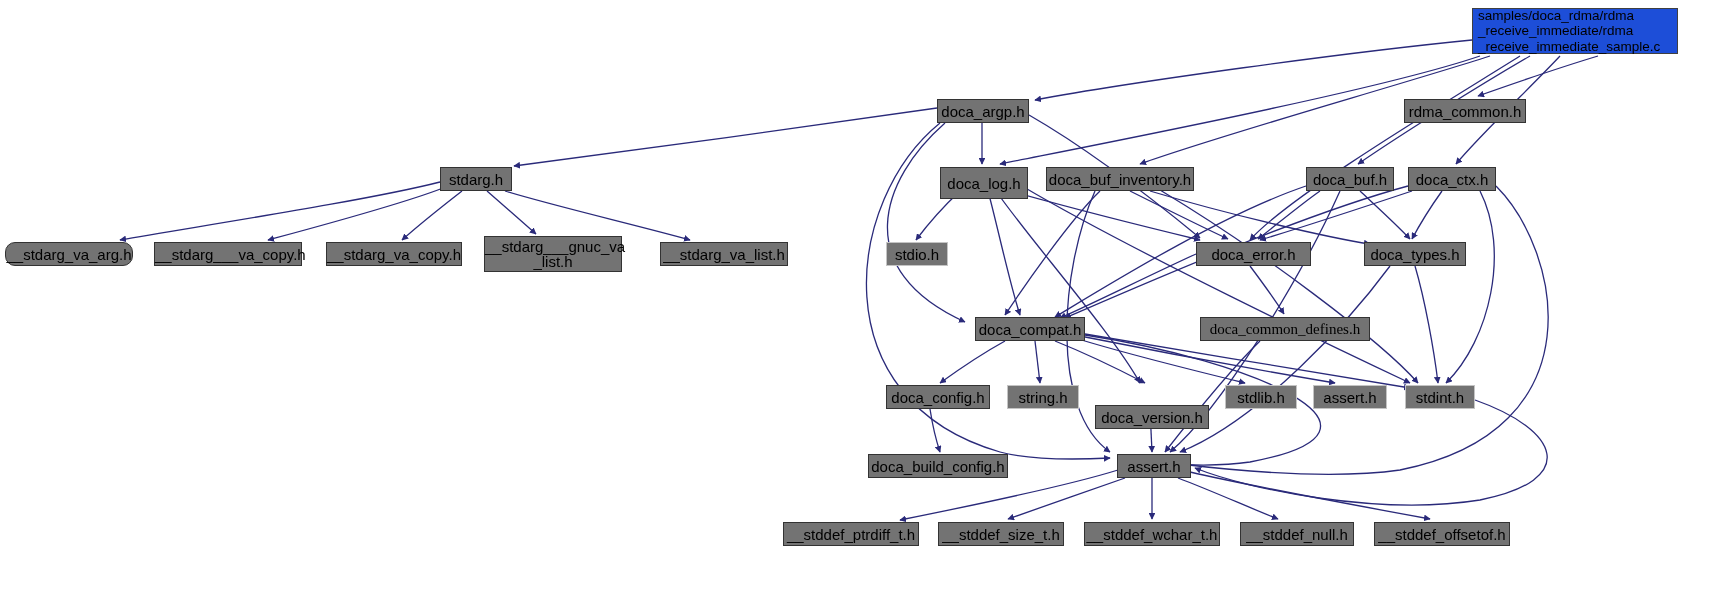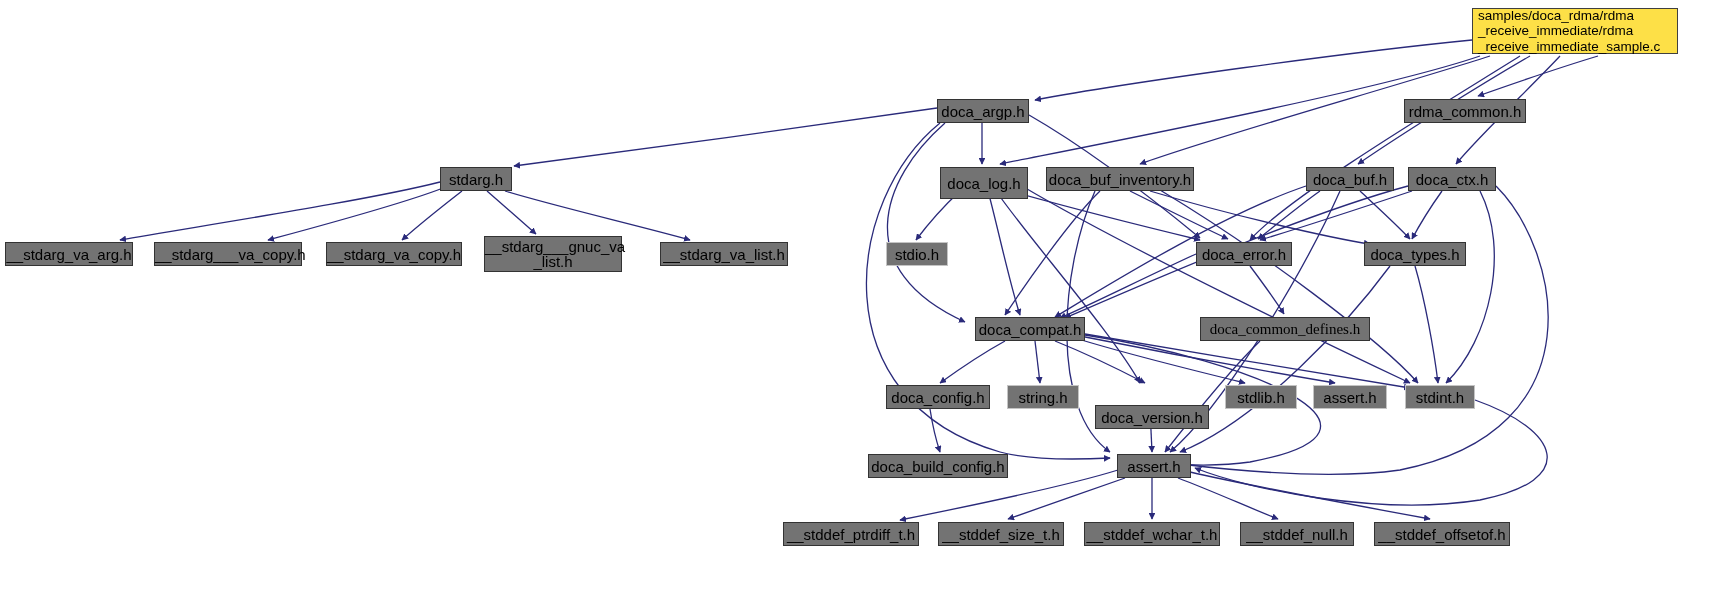--- a/index.html
+++ b/index.html
@@ -34,21 +34,21 @@
     background: #737373;
     border: 1px solid #333333;
     color: #000000;
     font-size: 15px;
     line-height: 15px;
     white-space: pre-line;
     letter-spacing: 0px;
     z-index: 5;
   }
   .node.root {
-    background: #fde047;
+    background: #1d4ed8;
     border: 1px solid #404040;
     font-size: 13.5px;
     line-height: 15.5px;
     text-align: left;
     justify-content: flex-start;
     padding-left: 5px;
   }
   .node.system {
     border: 1px solid #c4c4c4;
   }
@@ -130,28 +130,28 @@
       <div class="node root" style="left: 1472px; top: 8px; width: 206px; height: 46px;"><span class="node-label">samples/doca_rdma/rdma
 _receive_immediate/rdma
 _receive_immediate_sample.c</span></div>
       <div class="node" style="left: 1404px; top: 99px; width: 122px; height: 24px;"><span class="node-label">rdma_common.h</span></div>
       <div class="node" style="left: 937px; top: 99px; width: 92px; height: 24px;"><span class="node-label">doca_argp.h</span></div>
       <div class="node" style="left: 440px; top: 167px; width: 72px; height: 24px;"><span class="node-label">stdarg.h</span></div>
       <div class="node" style="left: 940px; top: 167px; width: 88px; height: 32px;"><span class="node-label">doca_log.h</span></div>
       <div class="node" style="left: 1046px; top: 167px; width: 148px; height: 24px;"><span class="node-label">doca_buf_inventory.h</span></div>
       <div class="node" style="left: 1306px; top: 167px; width: 88px; height: 24px;"><span class="node-label">doca_buf.h</span></div>
       <div class="node" style="left: 1408px; top: 167px; width: 88px; height: 24px;"><span class="node-label">doca_ctx.h</span></div>
-      <div class="node" style="left: 5px; top: 242px; width: 128px; height: 24px;"><span class="node-label">__stdarg_va_arg.h</span></div>
+      <div class="node" style="left: 5px; top: 242px; width: 128px; height: 24px; border-radius: 10px;"><span class="node-label">__stdarg_va_arg.h</span></div>
       <div class="node" style="left: 154px; top: 242px; width: 148px; height: 24px;"><span class="node-label">__stdarg___va_copy.h</span></div>
       <div class="node" style="left: 326px; top: 242px; width: 136px; height: 24px;"><span class="node-label">__stdarg_va_copy.h</span></div>
       <div class="node" style="left: 484px; top: 236px; width: 138px; height: 36px;"><span class="node-label">__stdarg___gnuc_va
 _list.h</span></div>
       <div class="node" style="left: 660px; top: 242px; width: 128px; height: 24px;"><span class="node-label">__stdarg_va_list.h</span></div>
       <div class="node system" style="left: 886px; top: 242px; width: 62px; height: 24px;"><span class="node-label">stdio.h</span></div>
-      <div class="node" style="left: 1196px; top: 242px; width: 96px; height: 24px;"><span class="node-label">doca_error.h</span></div>
+      <div class="node" style="left: 1196px; top: 242px; width: 115px; height: 24px;"><span class="node-label">doca_error.h</span></div>
       <div class="node" style="left: 1364px; top: 242px; width: 102px; height: 24px;"><span class="node-label">doca_types.h</span></div>
       <div class="node" style="left: 975px; top: 317px; width: 110px; height: 24px;"><span class="node-label">doca_compat.h</span></div>
       <div class="node" style="left: 1200px; top: 317px; width: 170px; height: 24px; font-family: Liberation Serif, serif;"><span class="node-label">doca_common_defines.h</span></div>
       <div class="node" style="left: 886px; top: 385px; width: 104px; height: 24px;"><span class="node-label">doca_config.h</span></div>
       <div class="node system" style="left: 1007px; top: 385px; width: 72px; height: 24px;"><span class="node-label">string.h</span></div>
       <div class="node" style="left: 1095px; top: 385px; width: 114px; height: 24px; margin-top: 20px;"><span class="node-label">doca_version.h</span></div>
       <div class="node system" style="left: 1225px; top: 385px; width: 72px; height: 24px;"><span class="node-label">stdlib.h</span></div>
       <div class="node system" style="left: 1313px; top: 385px; width: 74px; height: 24px;"><span class="node-label">assert.h</span></div>
       <div class="node system" style="left: 1405px; top: 385px; width: 70px; height: 24px;"><span class="node-label">stdint.h</span></div>
       <div class="node" style="left: 868px; top: 454px; width: 140px; height: 24px;"><span class="node-label">doca_build_config.h</span></div>

